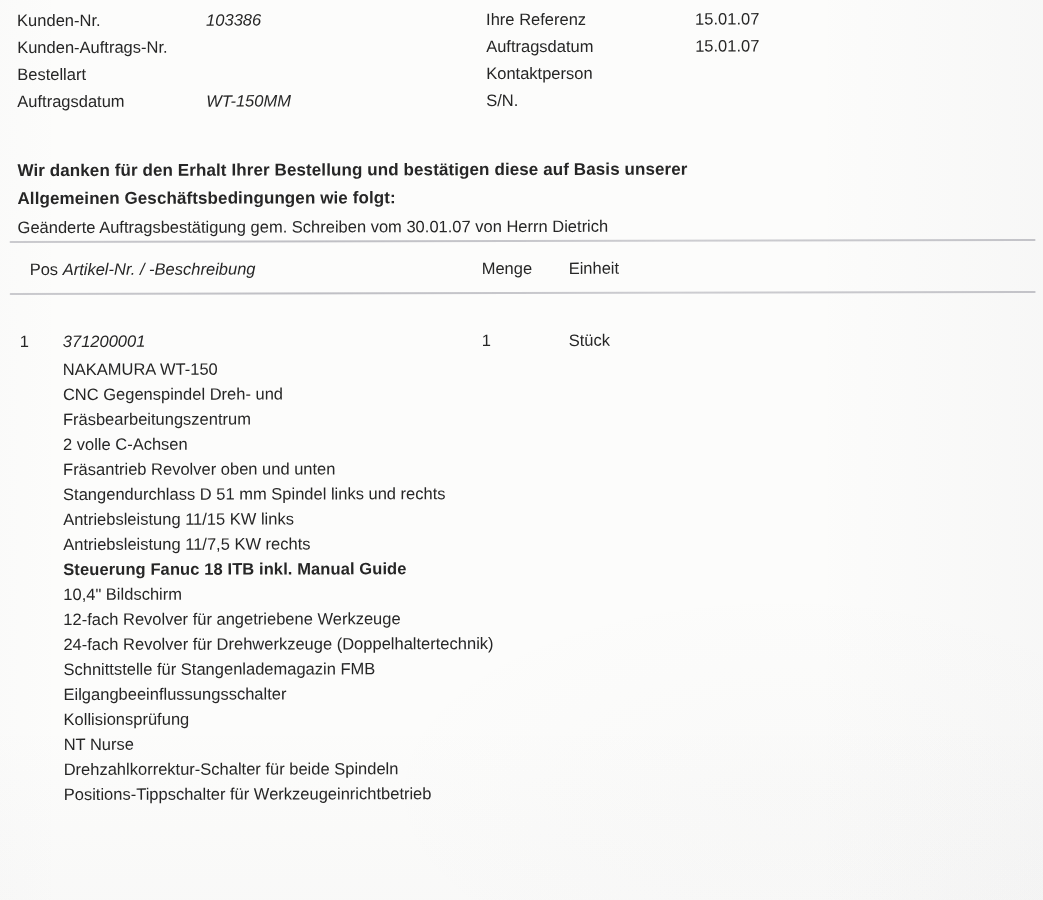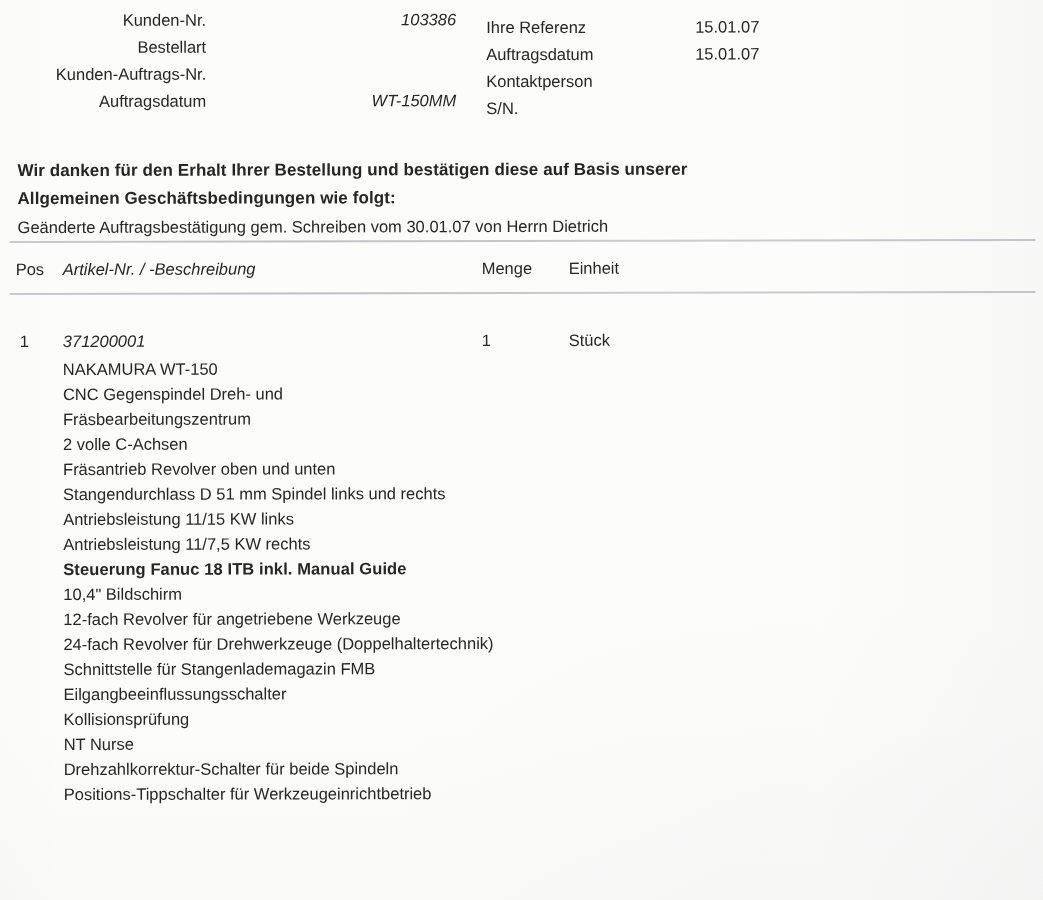--- a/index.html
+++ b/index.html
@@ -20,22 +20,22 @@
     color: #262626;
     font-size: 16.5px;
   }
   .content {
     position: absolute;
     inset: 0;
     transform: rotate(-0.12deg);
   }
 
   
-  .meta-left { position: absolute; left: 18px; top: 10px; text-align: right; }
-  .meta-right { position: absolute; left: 487px; top: 10px; margin-top: 8px; }
+  .meta-left { position: absolute; left: 18px; top: 10px; }
+  .meta-right { position: absolute; left: 487px; top: 10px; }
   .meta-row { display: flex; height: 27px; align-items: flex-start; }
   .meta-left .meta-label { width: 189px; }
   .meta-left .meta-value { width: 250px; font-style: italic; }
   .meta-right .meta-label { width: 209px; }
   .meta-right .meta-value { width: 180px; }
 
   
   .intro { position: absolute; left: 18px; top: 156px; line-height: 28px; width: 860px; }
   .intro .bold { font-weight: bold; font-size: 17px; letter-spacing: 0.1px; }
   .intro .note { font-size: 16.5px; }
@@ -44,21 +44,21 @@
   .rule {
     position: absolute; left: 10px; width: 1026px; height: 2px;
     background: linear-gradient(to right, #cacace 0%, #bfbfc4 30%, #cdcdd1 65%, #c3c3c8 100%);
     border-radius: 1px;
   }
   .rule-top { top: 240px; }
   .rule-bottom { top: 292px; }
 
   
   .thead { position: absolute; top: 259px; left: 0; width: 1043px; height: 22px; }
-  .col-pos      { position: absolute; left: 16px; }
+  .col-pos      { position: absolute; left: 30px; }
   .col-article  { position: absolute; left: 63px; font-style: italic; }
   .col-qty      { position: absolute; left: 482px; width: 92px; text-align: left; }
   .col-unit     { position: absolute; left: 569px; }
 
   
   .item-row { position: absolute; top: 331px; left: 0; width: 1043px; height: 22px; }
   .item-row .col-pos { left: 20px; }
   .item-desc {
     position: absolute; top: 356px; left: 63px; width: 620px;
     line-height: 25px;
@@ -70,25 +70,25 @@
 
 <div class="scan-page">
   <div class="content">
 
     <div class="meta-left">
       <div class="meta-row">
         <span class="meta-label">Kunden-Nr.</span>
         <span class="meta-value">103386</span>
       </div>
       <div class="meta-row">
-        <span class="meta-label">Bestellart</span>
+        <span class="meta-label">Kunden-Auftrags-Nr.</span>
         <span class="meta-value"></span>
       </div>
       <div class="meta-row">
-        <span class="meta-label">Kunden-Auftrags-Nr.</span>
+        <span class="meta-label">Bestellart</span>
         <span class="meta-value"></span>
       </div>
       <div class="meta-row">
         <span class="meta-label">Auftragsdatum</span>
         <span class="meta-value">WT-150MM</span>
       </div>
     </div>
 
     <div class="meta-right">
       <div class="meta-row">

